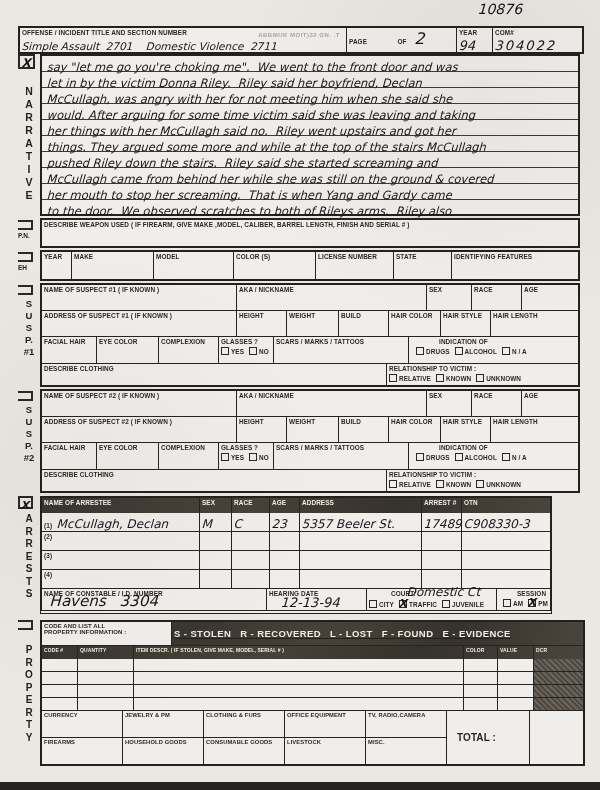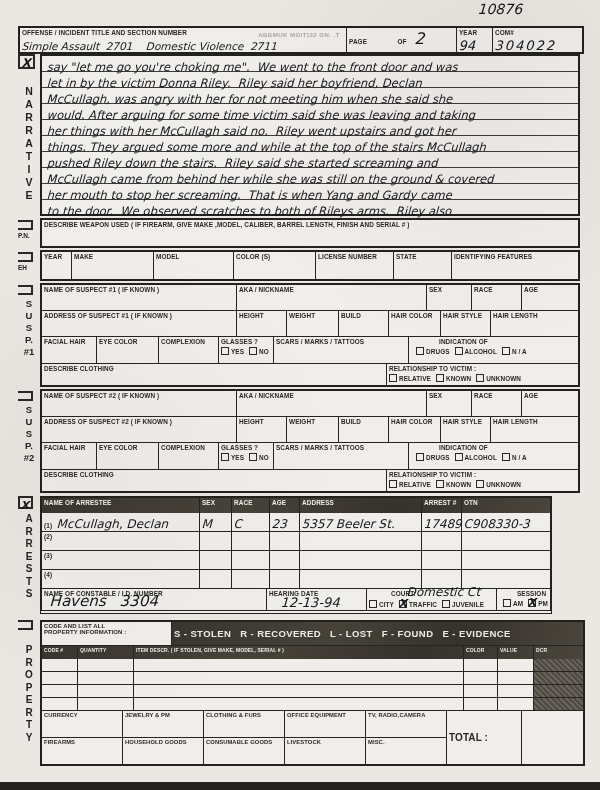--- a/index.html
+++ b/index.html
@@ -475,21 +475,21 @@
 R
 T
 Y</span>
     </div>
     <div class="grid">
       <div class="row" style="height:24px;">
         <div class="c bb" style="width:130px;">
           <span class="lbl" style="white-space:pre-line; font-size:6px;">CODE AND LIST ALL
 PROPERTY INFORMATION :</span>
         </div>
-        <div class="c bb last dark" style="flex:1; display:flex; align-items:center;">
+        <div class="c bb last dark" style="flex:1; display:flex; align-items:center;text-decoration:underline;">
           <span class="lbl" style="font-size:9.5px; white-space:pre; letter-spacing:.4px;">S - STOLEN   R - RECOVERED   L - LOST   F - FOUND   E - EVIDENCE</span>
         </div>
       </div>
       <div class="row dark" style="height:13px;">
         <div class="c" style="width:36px;">
             <span class="lbl" style="font-size:5px;">CODE #</span>
           </div>
         <div class="c" style="width:56px;">
             <span class="lbl" style="font-size:5px;">QUANTITY</span>
           </div>
@@ -533,21 +533,21 @@
       </div>
       <div class="row" style="height:13px;">
         <div class="c bb" style="width:36px;"></div>
           <div class="c bb" style="width:56px;"></div>
           <div class="c bb" style="width:330px;"></div>
         <div class="c bb" style="width:34px;"></div>
           <div class="c bb" style="width:36px;"></div>
           <div class="c bb last shade" style="flex:1;"></div>
       </div>
 
-      <div class="row" style="flex:1;">
+      <div class="row" style="flex:1;gap:8px;">
         <div style="width:405px; display:flex; flex-direction:column;">
           <div class="row" style="flex:1;">
             <div class="c bb" style="width:81px;">
                 <span class="lbl" style="font-size:5.8px;">CURRENCY</span>
               </div>
             <div class="c bb" style="width:81px;">
                 <span class="lbl" style="font-size:5.8px;">JEWELRY &amp; PM</span>
               </div>
             <div class="c bb" style="width:81px;">
                 <span class="lbl" style="font-size:5.8px;">CLOTHING &amp; FURS</span>

